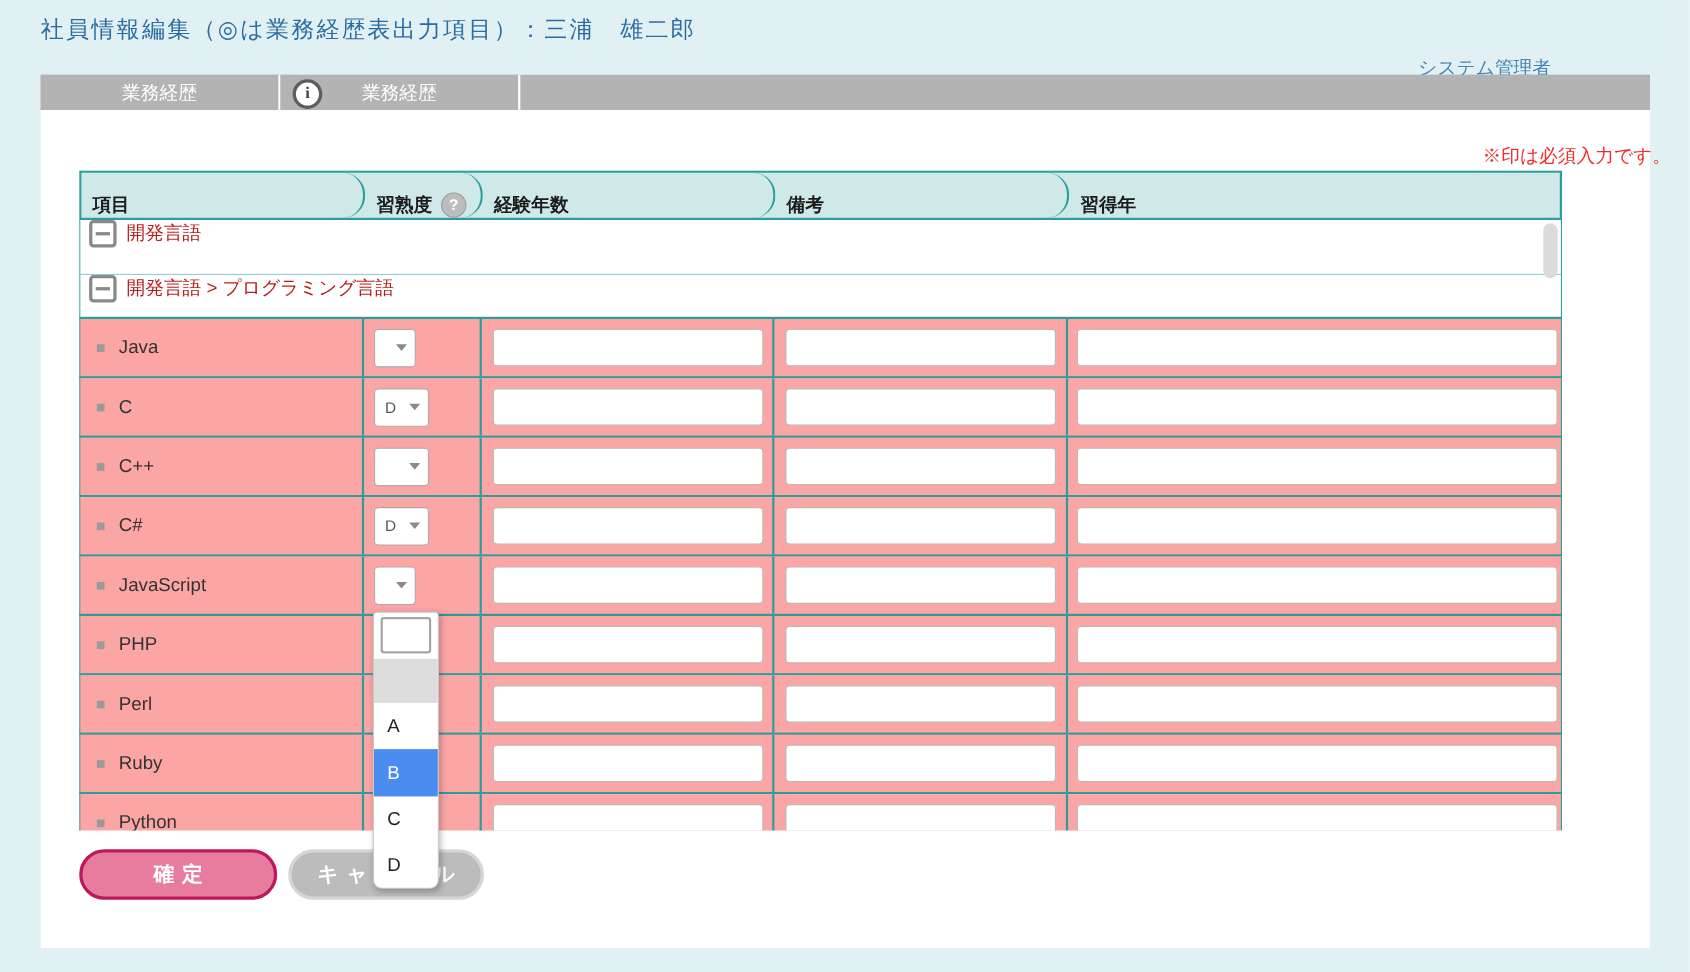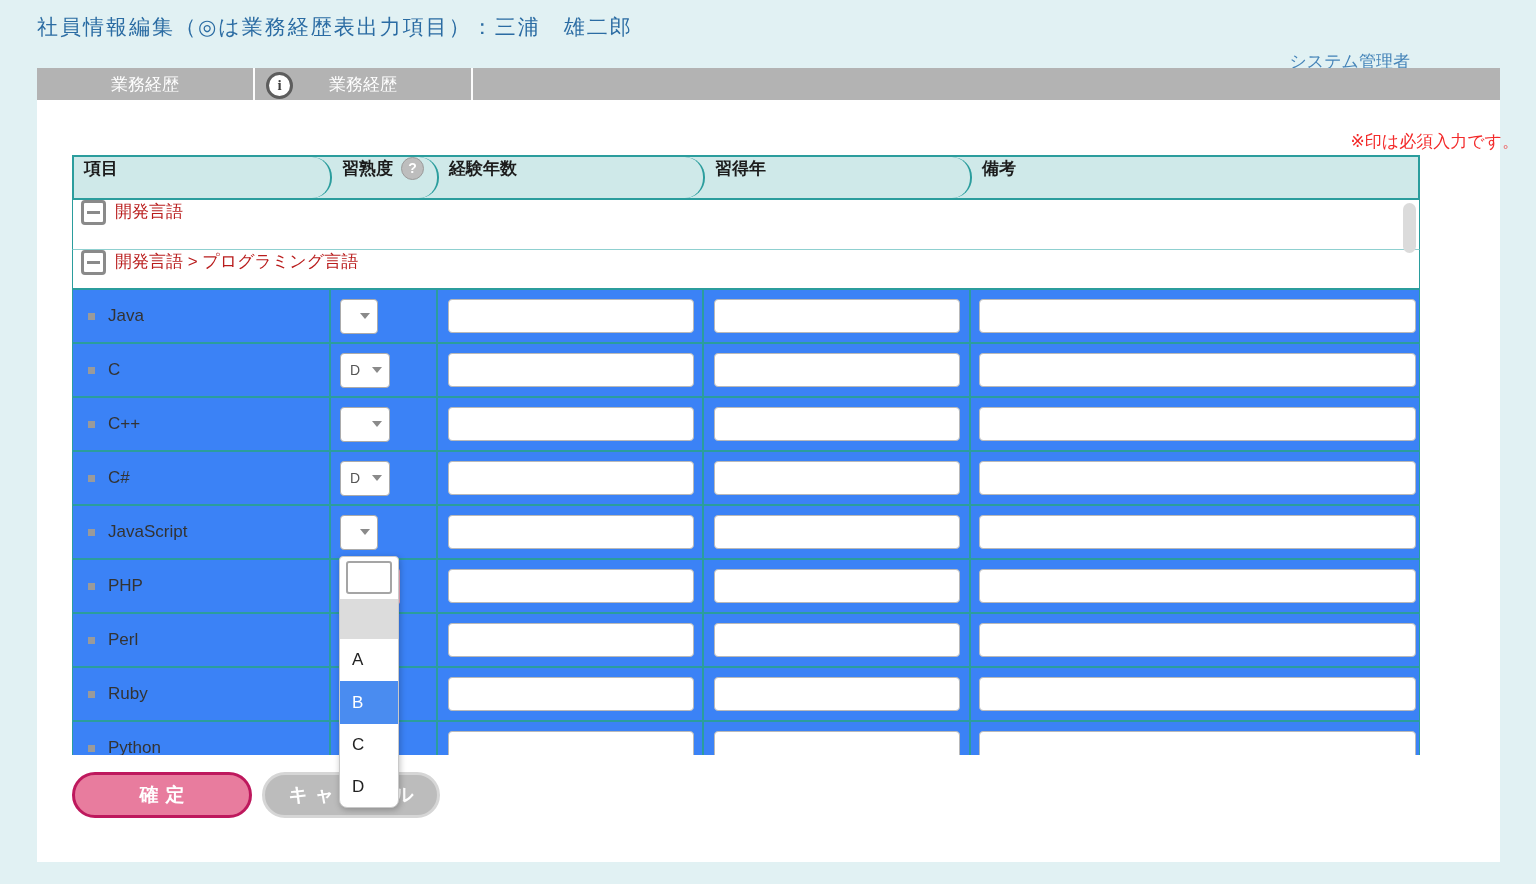--- a/index.html
+++ b/index.html
@@ -30,46 +30,46 @@
   .tab.active{background:#ffffff;color:#4a4a4a;margin-top:48px;}
   .tab-rest{flex:1;background:#b3b3b3;}
   .info-icon{
     position:absolute;left:11px;top:4px;width:21px;height:21px;border-radius:50%;
     background:#fff;border:3px solid #5d5d5d;color:#3f3f3f;
     font-family:"Liberation Serif","DejaVu Serif",serif;
     font-weight:bold;font-size:15px;line-height:21px;text-align:center;
   }
   
   .content{position:absolute;left:37px;top:100px;width:1463px;height:762px;background:#fff;}
-  .required-note{position:absolute;right:17px;top:130px;font-size:17px;color:#f32a2a;}
+  .required-note{position:absolute;right:17px;top:130px;font-size:17px;color:#f32a2a;font-family:Liberation Mono, monospace;}
   
   .skill-table{position:absolute;left:72px;top:155px;width:1348px;height:600px;overflow:hidden;background:#fff;}
   .thead{
     display:grid;grid-template-columns:258px 107px 266px 267px auto;height:45px;
     background:#cfe9e9;border:2px solid #2b9d9d;box-sizing:border-box;
   }
-  .th{display:flex;align-items:flex-start;padding-left:10px;font-weight:bold;font-size:17px;color:#1c1c1c;border-right:2px solid #2b9d9d;box-sizing:border-box;border-radius:20px;}
+  .th{display:flex;align-items:flex-end;padding-left:10px;font-weight:bold;font-size:17px;color:#1c1c1c;border-right:2px solid #2b9d9d;box-sizing:border-box;border-radius:20px;}
   .th:last-child{border-right:none;}
   .q-icon{
     margin-left:8px;width:21px;height:21px;border-radius:50%;flex:none;
     background:#bdbdbd;border:1px solid #9b9b9b;color:#fff;font-weight:bold;font-size:14px;
     line-height:21px;text-align:center;
   }
   .grow{
     height:50px;display:flex;align-items:flex-start;padding-left:8px;font-size:17px;color:#b91c1c;
     border-left:1px solid #2b9d9d;border-right:1px solid #2b9d9d;border-bottom:1px solid #8fd0d0;
     box-sizing:border-box;background:#fff;
   }
   .grow.sub{height:40px;border-bottom:2px solid #2b9d9d;}
   .minus-icon{width:19px;height:19px;border:3px solid #8a8a8a;border-radius:4px;background:#fff;margin-right:9px;position:relative;flex:none;cursor:pointer;}
   .minus-icon::after{content:"";position:absolute;left:3px;right:3px;top:50%;margin-top:-2px;height:3px;background:#8a8a8a;}
   .row{
     display:grid;grid-template-columns:258px 107px 266px 267px auto;height:54px;
     border-left:1px solid #2b9d9d;border-right:1px solid #2b9d9d;border-bottom:2px solid #2b9d9d;
-    box-sizing:border-box;background:#3b82f6;
+    box-sizing:border-box;background:#fca5a5;
   }
   .cell{display:flex;align-items:center;border-right:2px solid #2b9d9d;box-sizing:border-box;min-width:0;}
   .cell:last-child{border-right:none;}
   .bullet{width:7px;height:7px;background:#9a9a9a;margin:0 13px 0 15px;flex:none;}
   .iname{font-size:17px;color:#333;}
   .sel{
     height:35px;margin-left:9px;background:#fff;border:1px solid #ababab;border-radius:4px;
     display:flex;align-items:center;box-sizing:border-box;cursor:pointer;flex:none;
   }
   .sel-38{width:38px;}
@@ -138,24 +138,24 @@
         <span>項目</span>
       </div>
     <div class="th">
       <span>習熟度</span>
       <span class="q-icon">?</span>
     </div>
     <div class="th">
         <span>経験年数</span>
       </div>
     <div class="th">
+        <span>備考</span>
+      </div>
+    <div class="th">
         <span>習得年</span>
-      </div>
-    <div class="th">
-        <span>備考</span>
       </div>
   </div>
 
   <div class="grow">
     <span class="minus-icon"></span>
     <span>開発言語</span>
   </div>
   <div class="grow sub">
     <span class="minus-icon"></span>
     <span>開発言語 &gt; プログラミング言語</span>

